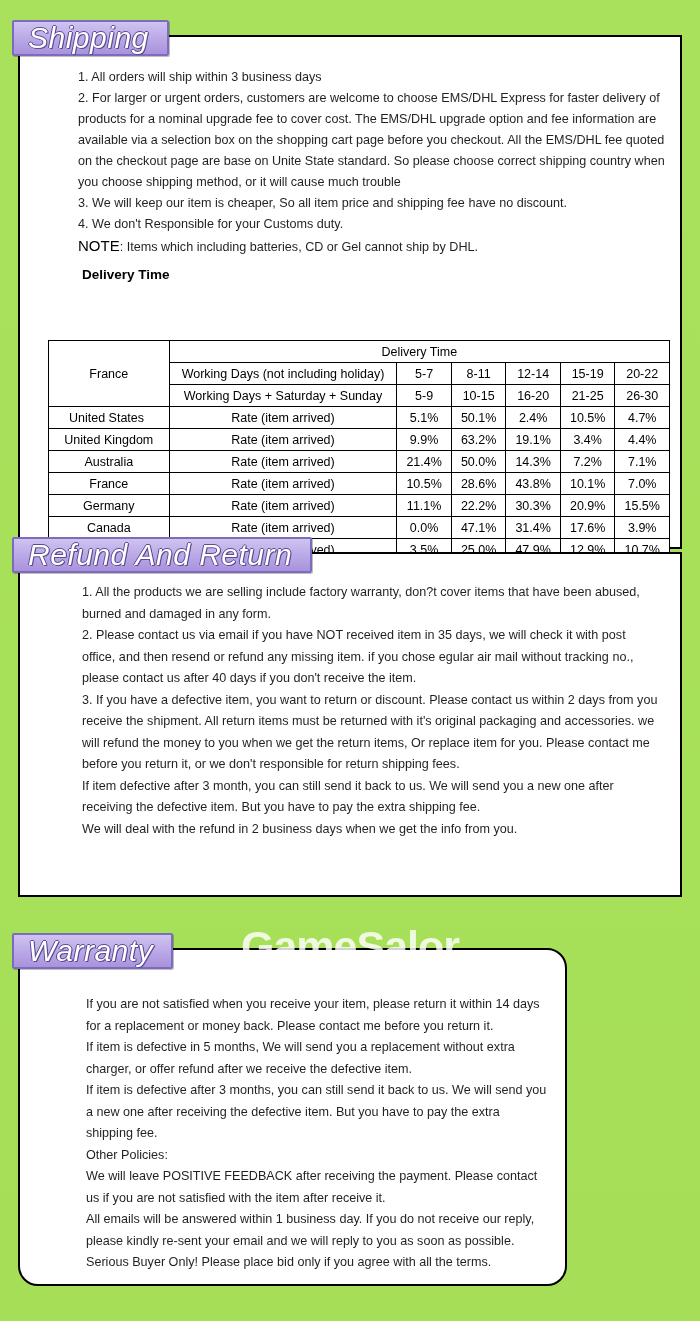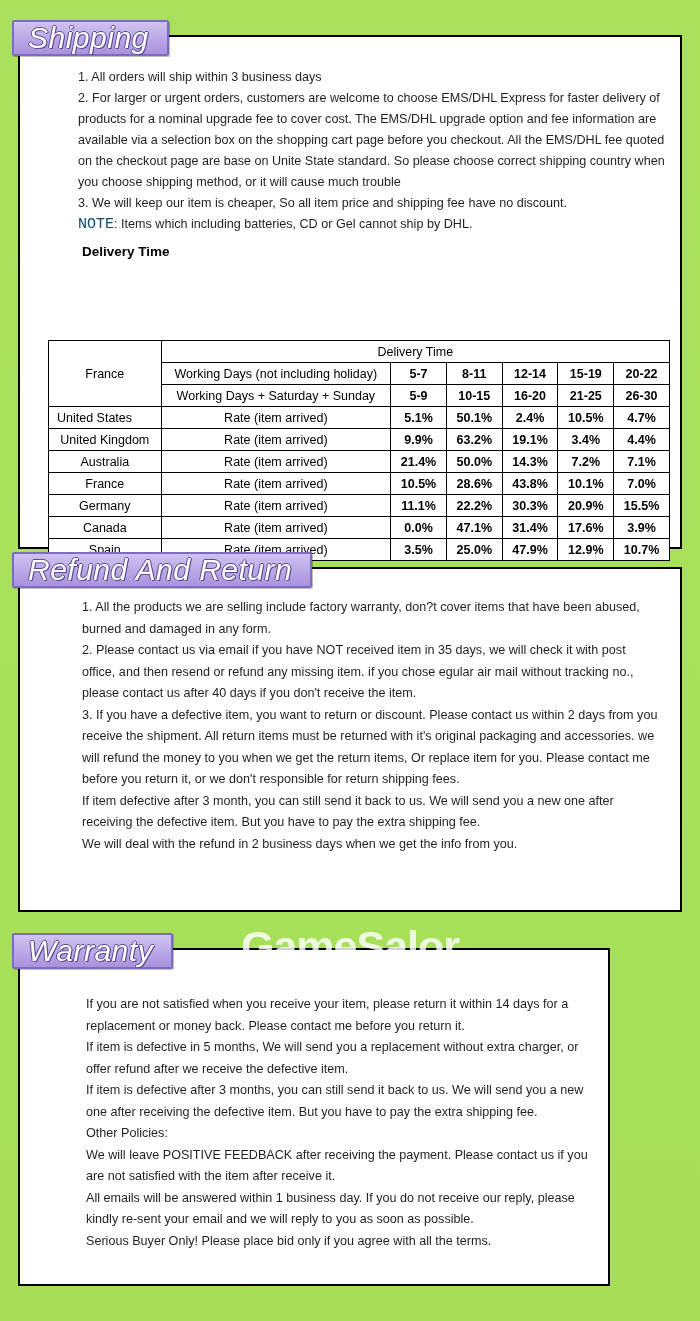--- a/index.html
+++ b/index.html
@@ -29,29 +29,30 @@
     box-sizing: border-box;
   }
   #panel-shipping {
     left: 18px;
     top: 35px;
     width: 664px;
     height: 514px;
   }
   #panel-refund {
     left: 18px;
-    top: 567px;
+    top: 552px;
     width: 664px;
     height: 345px;
   }
   #panel-warranty {
     left: 18px;
     top: 948px;
-    width: 592px;
+    width: 549px;
     height: 338px;
+    border-radius: 20px;
   }
 
   
   .banner {
     position: absolute;
     left: -8px;
     top: -17px;
     height: 36px;
     background: linear-gradient(180deg, #cfc3f0 0%, #b9a7e6 55%, #a992dc 100%);
     border: 2px solid #7d6bbf;
@@ -81,23 +82,22 @@
     font-size: 12.6px;
     color: #231f20;
     line-height: 21px;
     margin-left: 44px;
   }
   .body-text p {
     margin: 0 0 0 0;
     padding: 0;
   }
   .note-word {
-    color: #0c4a6e;
+    color: #000000;
     font-size: 15px;
-    font-family: Liberation Mono, monospace;
   }
 
   
   .dt-title {
     font-weight: bold;
     font-size: 13.5px;
     color: #000;
     margin-top: 6px;
     margin-bottom: 2px;
     padding-left: 4px;
@@ -119,21 +119,20 @@
     white-space: nowrap;
   }
   table.delivery .country-cell {
     width: 108px;
   }
   table.delivery .wd-cell {
     width: 232px;
   }
   table.delivery .num-cell {
     width: 56px;
-    font-weight: bold;
   }
 
   
   .watermark {
     position: absolute;
     left: 0;
     right: 0;
     top: 922px;
     text-align: center;
     font-family: "Liberation Sans", sans-serif;
@@ -152,20 +151,21 @@
 
   <div class="panel" id="panel-shipping">
     <div class="banner">
       <span class="banner-text">Shipping</span>
     </div>
 
     <div class="body-text">
       <p>1. All orders will ship within 3 business days</p>
       <p>2. For larger or urgent orders, customers are welcome to choose EMS/DHL Express for faster delivery of products for a nominal upgrade fee to cover cost. The EMS/DHL upgrade option and fee information are available via a selection box on the shopping cart page before you checkout. All the EMS/DHL fee quoted on the checkout page are base on Unite State standard. So please choose correct shipping country when you choose shipping method, or it will cause much trouble</p>
       <p>3. We will keep our item is cheaper, So all item price and shipping fee have no discount.</p>
+      <p>4. We don't Responsible for your Customs duty.</p>
       <p><span class="note-word">NOTE</span><span>: Items which including batteries, CD or Gel cannot ship by DHL.</span></p>
 
       <div class="dt-title">Delivery Time</div>
     </div>
 
     <table class="delivery" style="position:absolute; left:14px; top:303px;">
       <tbody>
         <tr>
           <td class="country-cell" rowspan="3">France</td>
           <td colspan="6">Delivery Time</td>
@@ -181,21 +181,21 @@
         <tr>
           <td class="wd-cell">Working Days + Saturday + Sunday</td>
           <td class="num-cell">5-9</td>
           <td class="num-cell">10-15</td>
           <td class="num-cell">16-20</td>
           <td class="num-cell">21-25</td>
           <td class="num-cell">26-30</td>
         </tr>
 
         <tr>
-          <td class="country-cell" style="text-align:left; padding-left:8px;">United States</td>
+          <td class="country-cell" style="text-align:left; padding-left:20px;">United States</td>
           <td class="wd-cell">Rate (item arrived)</td>
           <td class="num-cell">5.1%</td>
           <td class="num-cell">50.1%</td>
           <td class="num-cell">2.4%</td>
           <td class="num-cell">10.5%</td>
           <td class="num-cell">4.7%</td>
         </tr>
         <tr>
           <td class="country-cell">United Kingdom</td>
           <td class="wd-cell">Rate (item arrived)</td>

